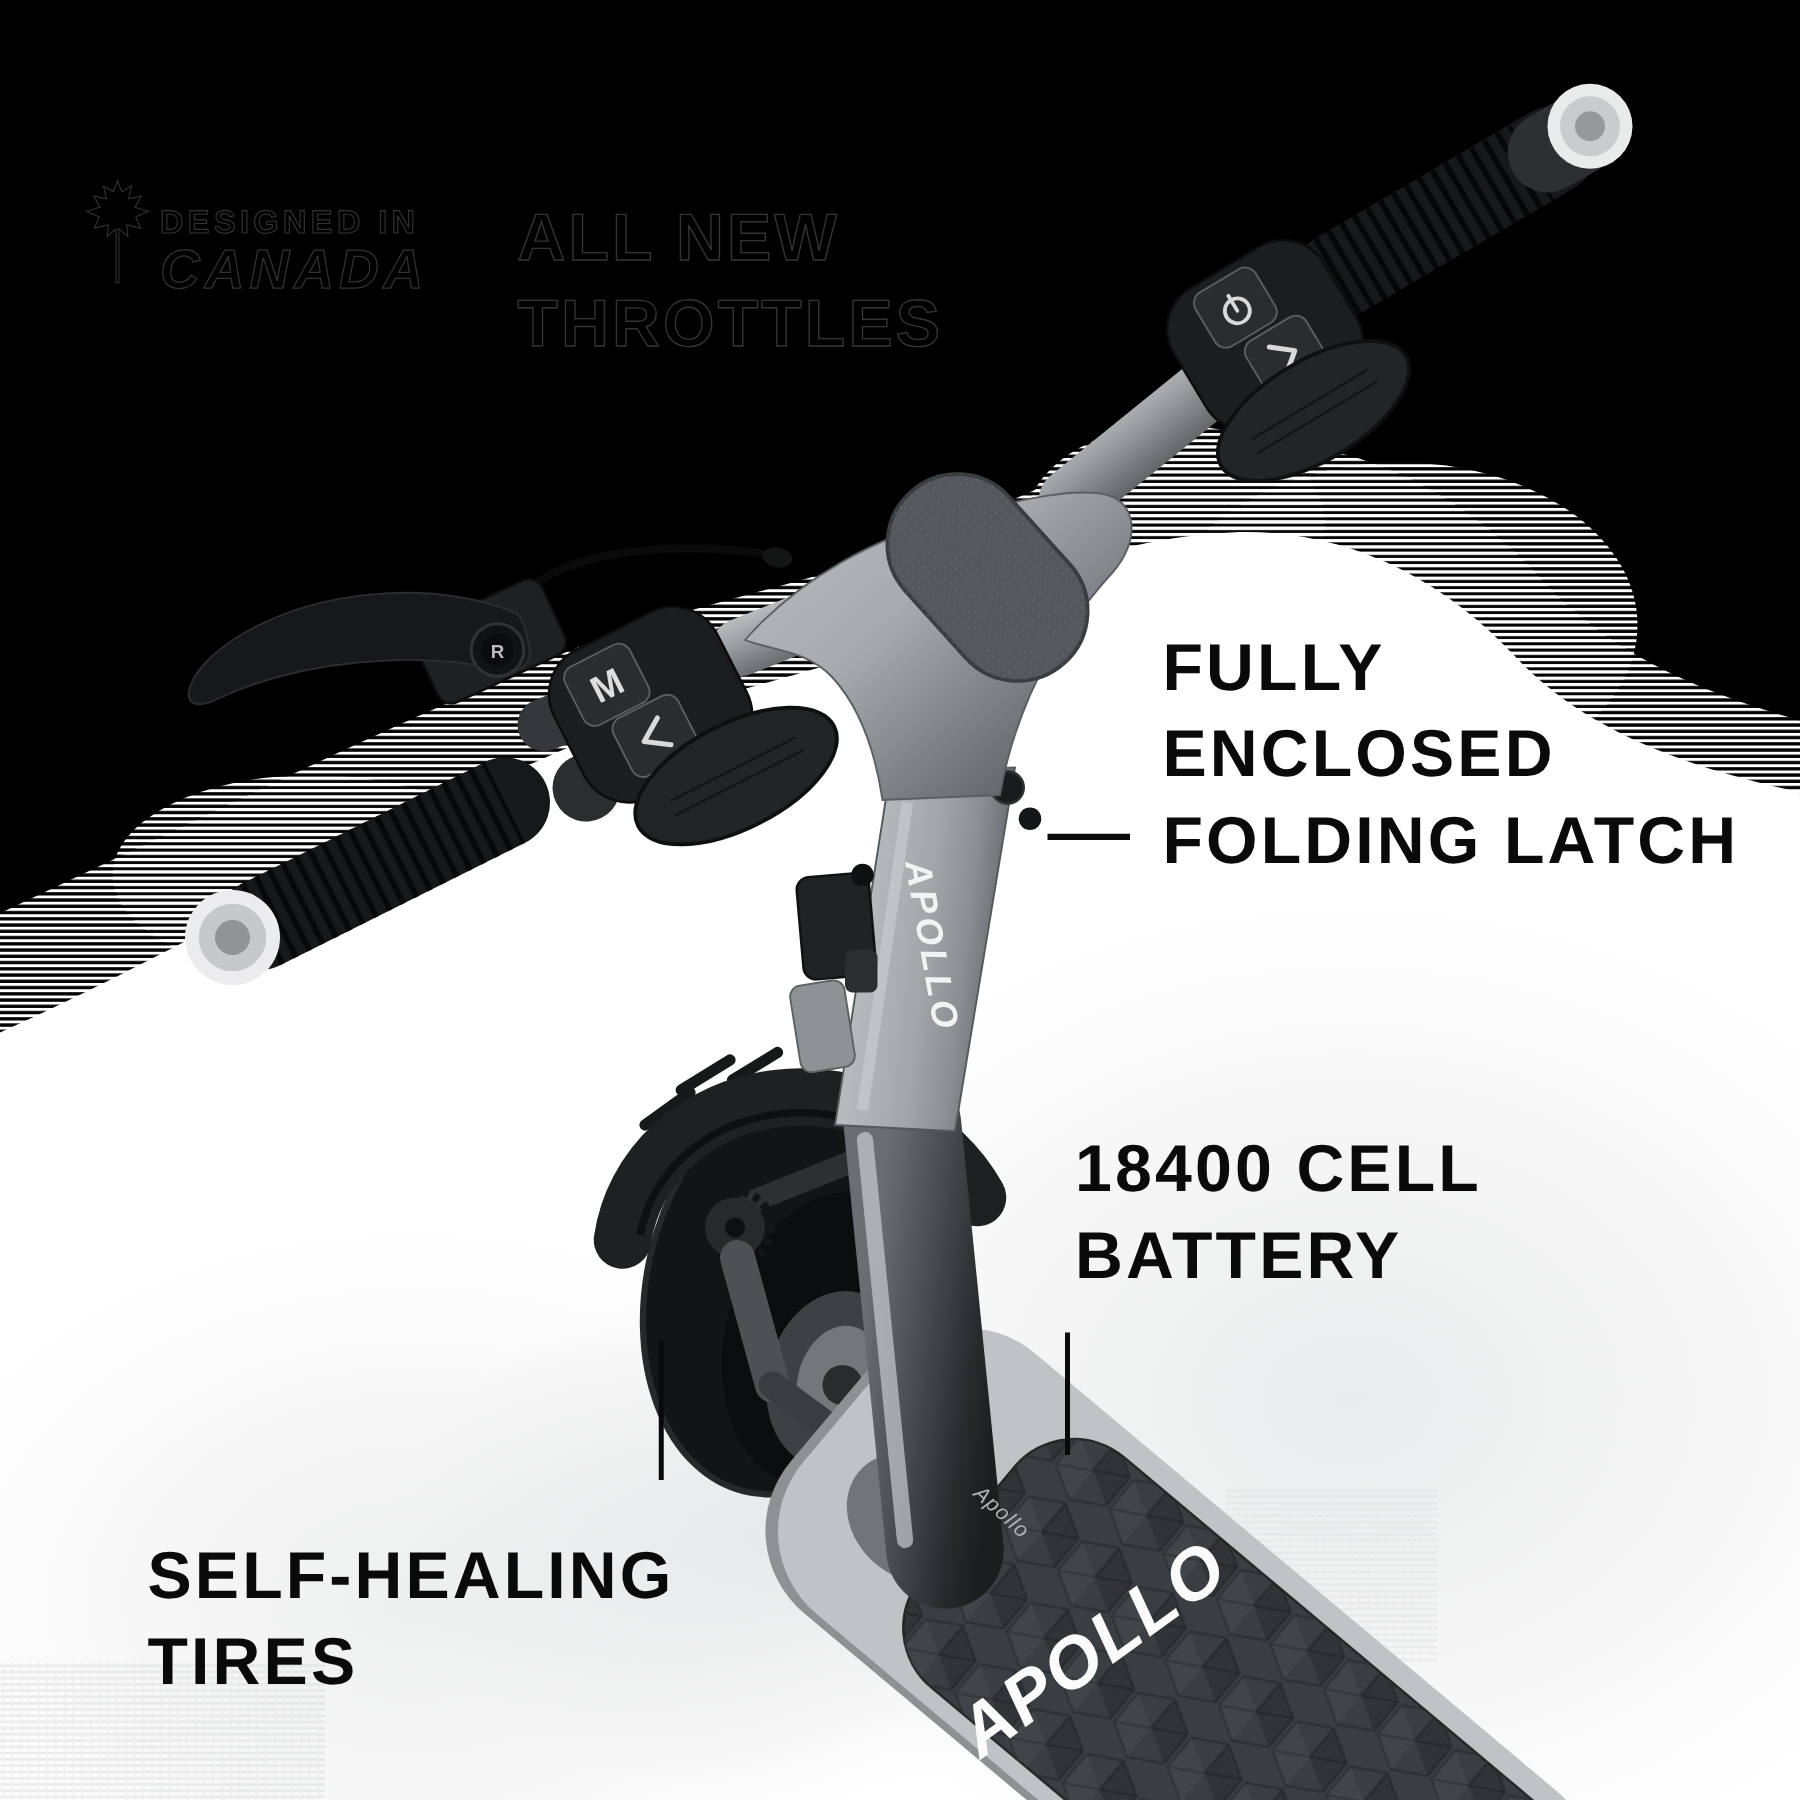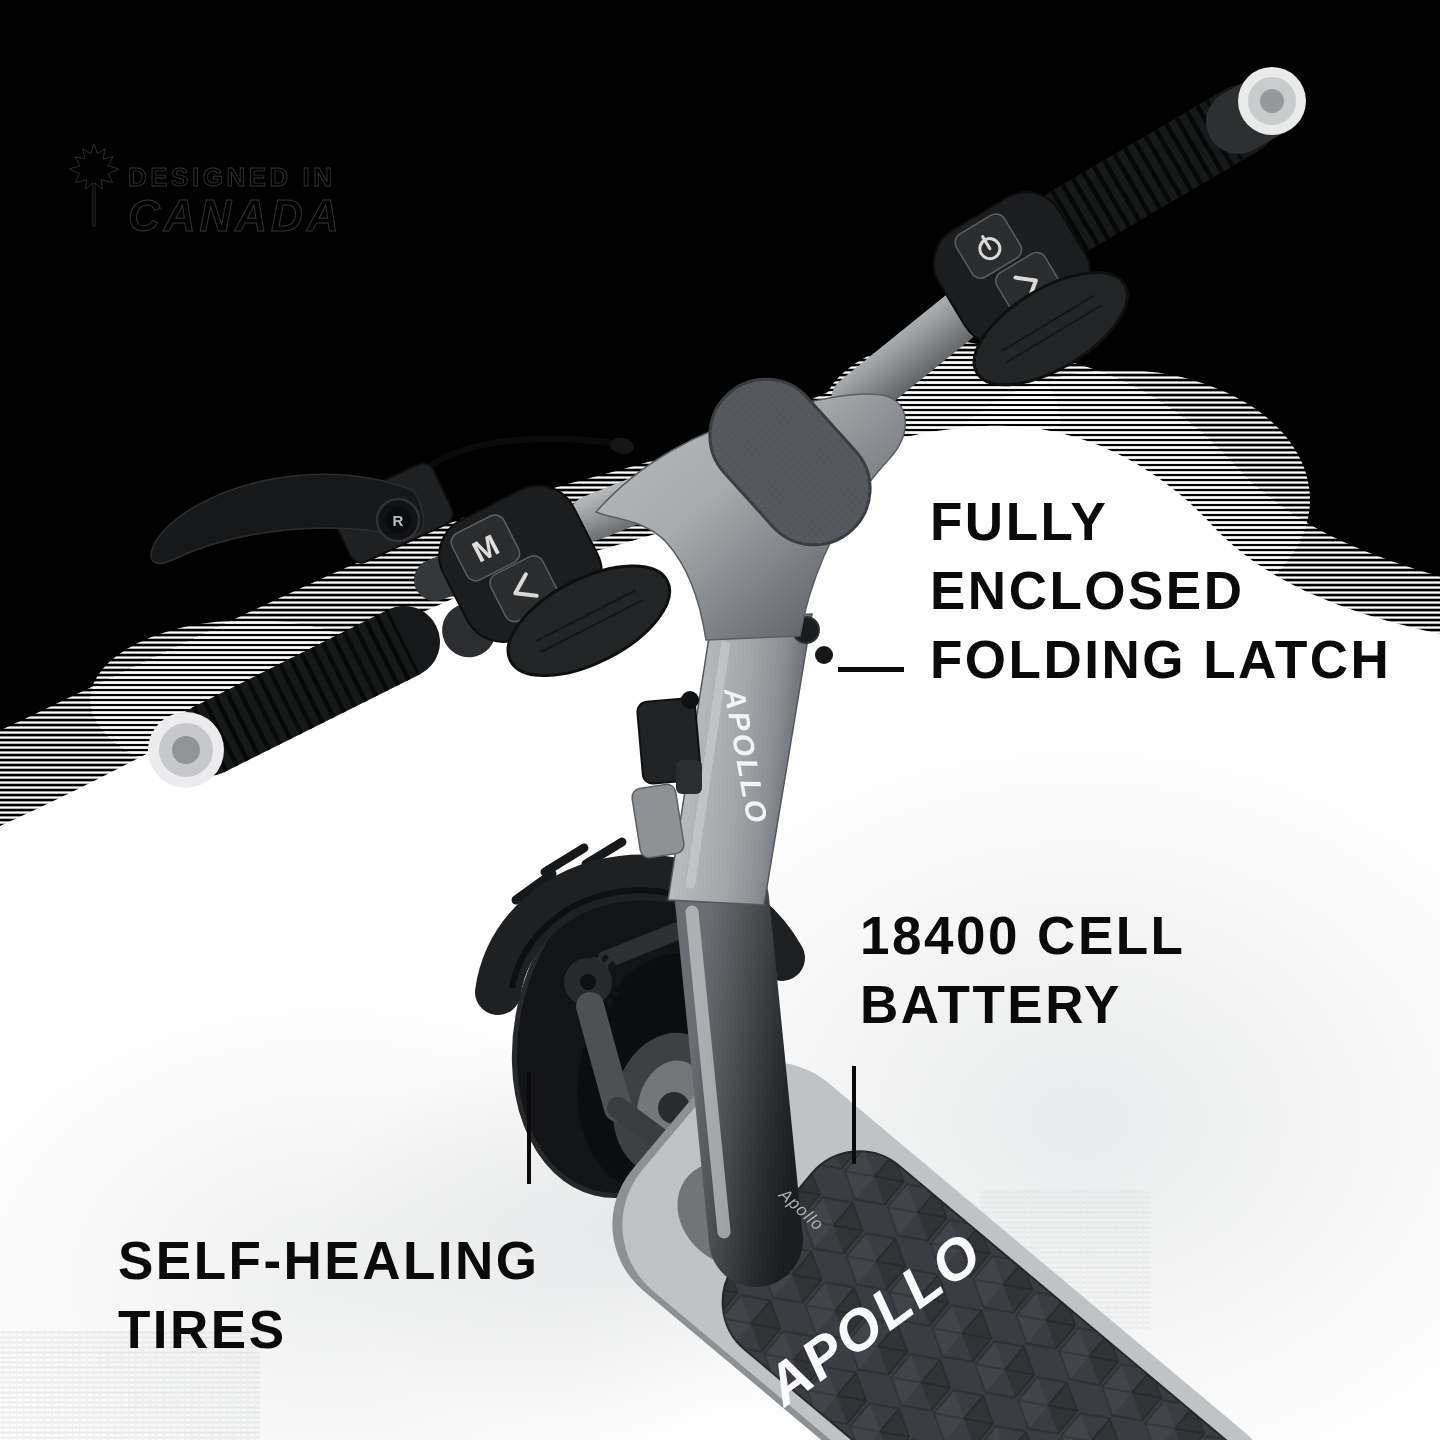--- a/index.html
+++ b/index.html
@@ -13,21 +13,21 @@
   .on-black{color:#000;-webkit-text-stroke:1.1px rgba(125,125,125,0.42);}
   .badge{position:absolute;left:66px;top:142px;display:flex;align-items:flex-start;gap:6px;}
   .badge .leaf{width:56px;height:90px;flex:0 0 auto;}
   .badge-lines{padding-top:20px;}
   .badge-line1{font-size:26px;font-weight:bold;letter-spacing:3.5px;color:#000;
                -webkit-text-stroke:0.9px rgba(125,125,125,0.4);}
   .badge-line2{font-size:44px;font-weight:bold;font-style:italic;letter-spacing:4px;
                color:#000;-webkit-text-stroke:1px rgba(125,125,125,0.4);margin-top:-2px;text-align:center;}
   .rule{position:absolute;background:#0a0a0a;}
   #co-throttles{left:414px;top:156px;}
-  #co-latch{left:930px;top:487px;}
+  #co-latch{left:930px;top:500px;}
   #co-battery{left:860px;top:901px;}
   #co-tires{left:118px;top:1226px;width:416px;text-align:left;}
   #dash-latch{left:838px;top:667px;width:66px;height:5px;}
   #line-battery{left:852px;top:1066px;width:4px;height:98px;}
   #line-tires{left:527px;top:1072px;width:4px;height:112px;}
 </style>
 </head>
 <body>
 
 <div class="stage">
@@ -232,20 +232,24 @@
     <svg class="leaf" viewBox="0 0 100 160">
       <path d="M50 4 L56 20 L70 12 L66 30 L84 26 L75 42 L94 48 L76 56 L83 72 L63 67 L65 84 L52 73
                L52 150 L48 150 L48 73 L35 84 L37 67 L17 72 L24 56 L6 48 L25 42 L16 26 L34 30 L30 12 L44 20 Z" fill="#000" stroke="rgba(130,130,130,0.4)" stroke-width="1.5"></path>
     </svg>
     <div class="badge-lines">
       <div class="badge-line1">DESIGNED IN</div>
       <div class="badge-line2">CANADA</div>
     </div>
   </div>
 
+  <div id="co-throttles" class="callout big on-black">
+    <div>ALL NEW</div>
+    <div>THROTTLES</div>
+  </div>
 
   <div id="co-latch" class="callout big on-white">
     <div>FULLY</div>
     <div>ENCLOSED</div>
     <div>FOLDING LATCH</div>
   </div>
   <div id="dash-latch" class="rule"></div>
 
   <div id="co-battery" class="callout big on-white">
     <div>18400 CELL</div>

